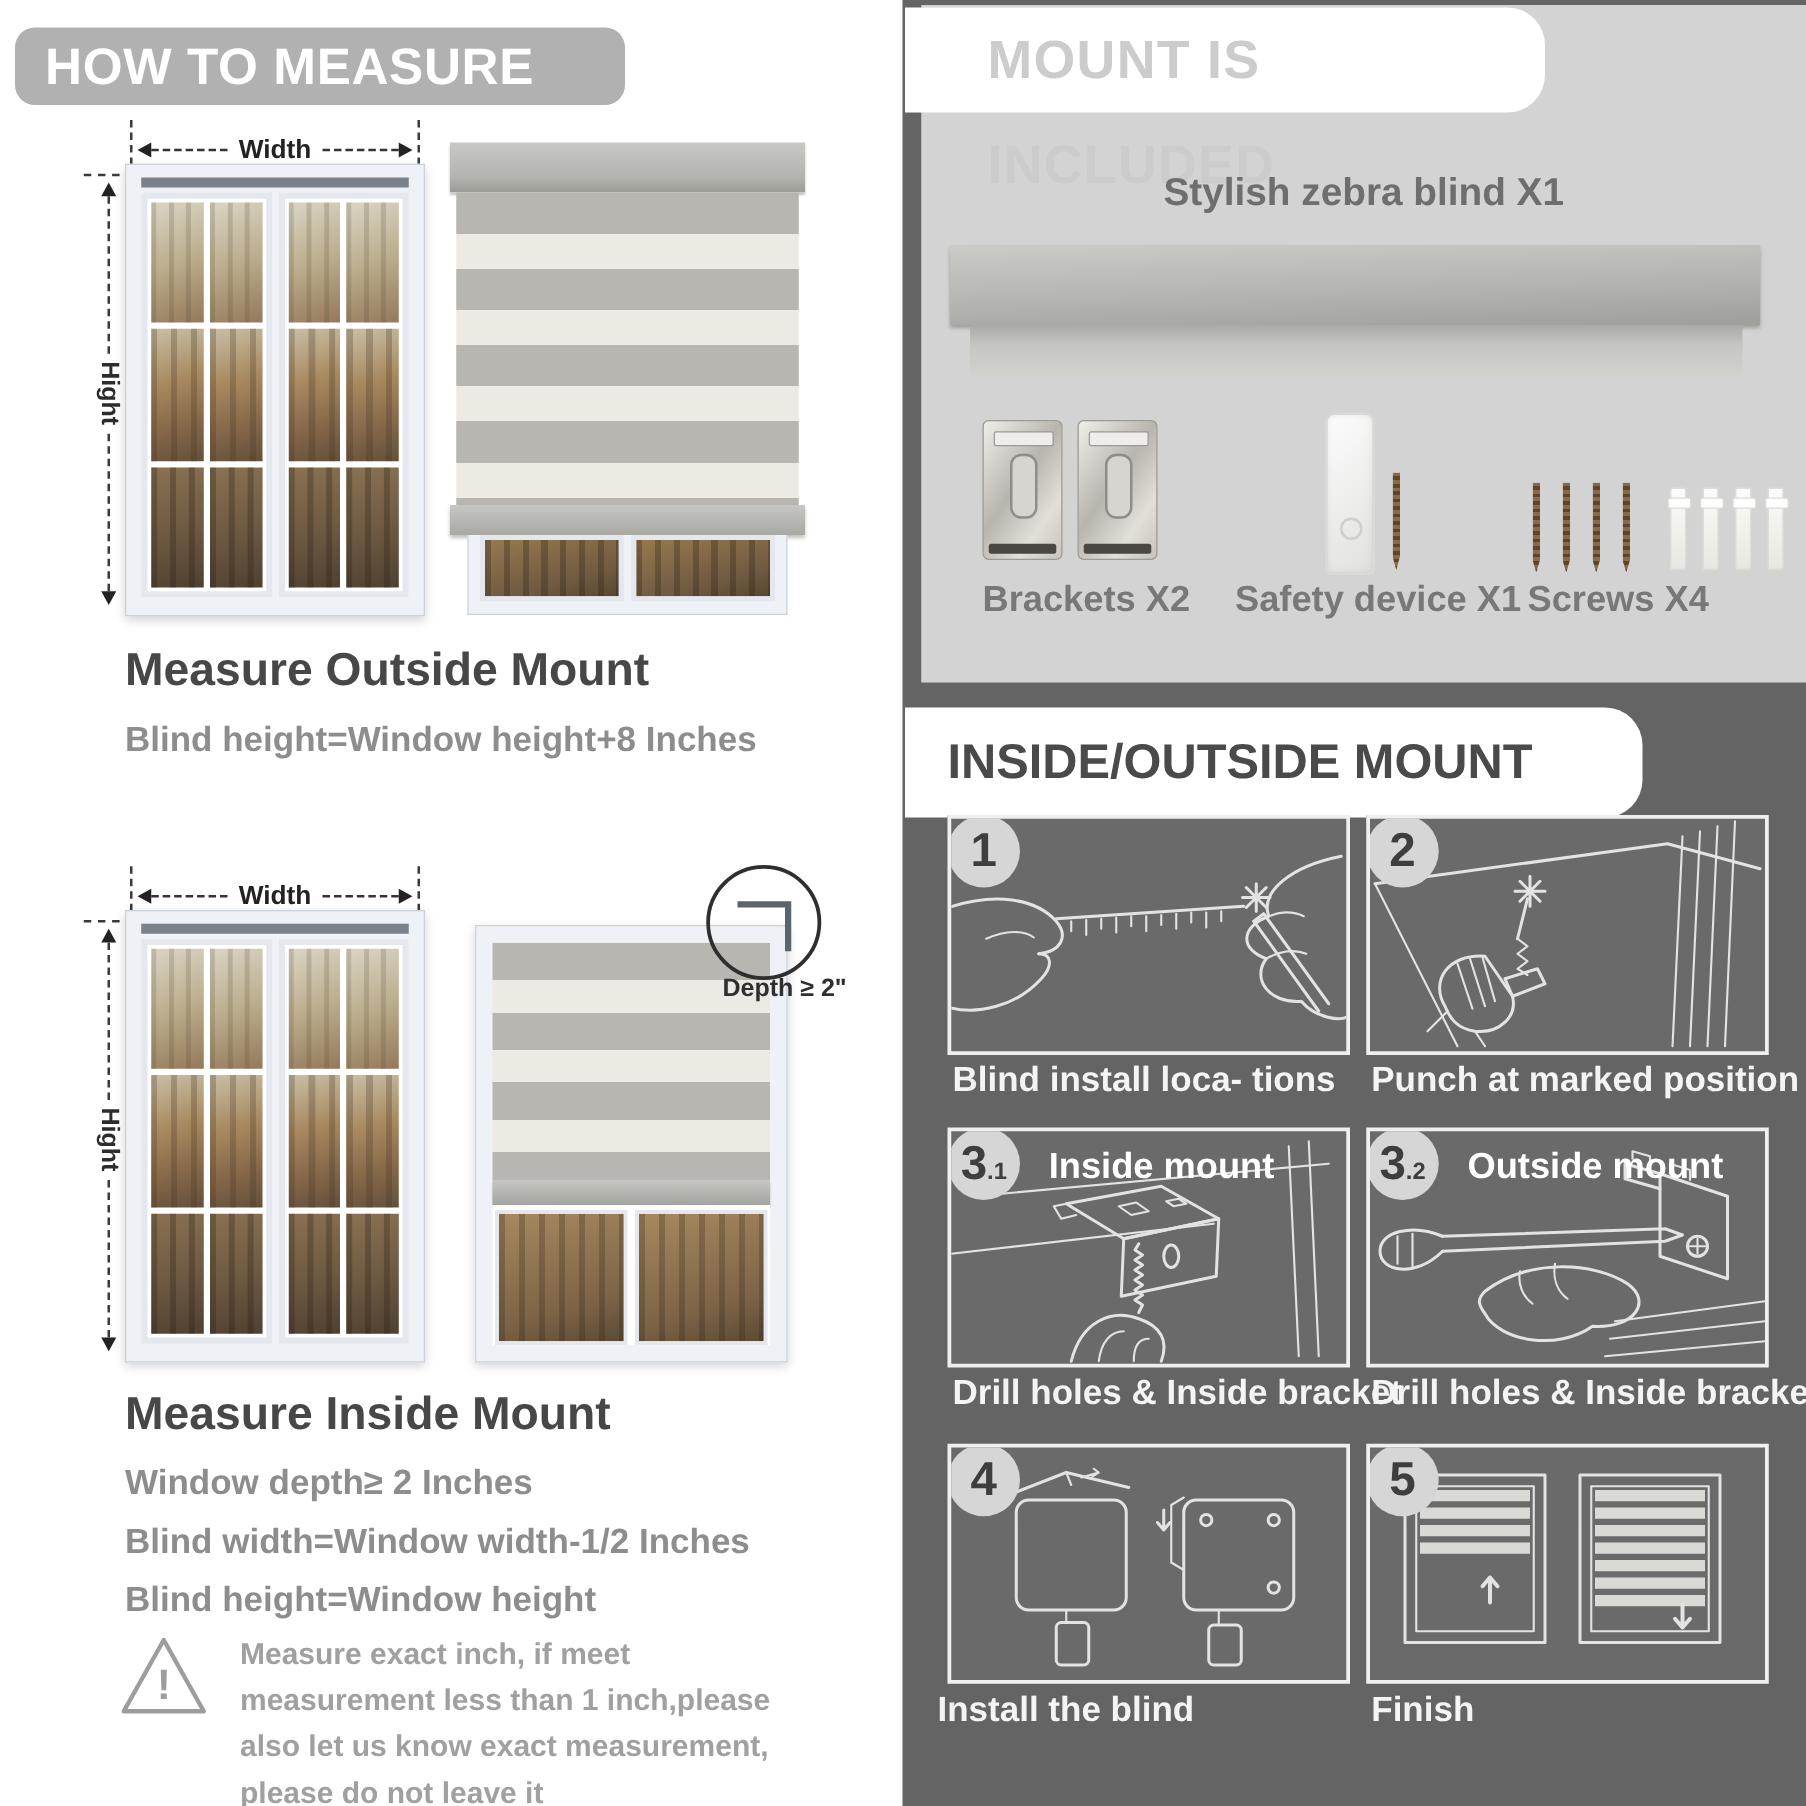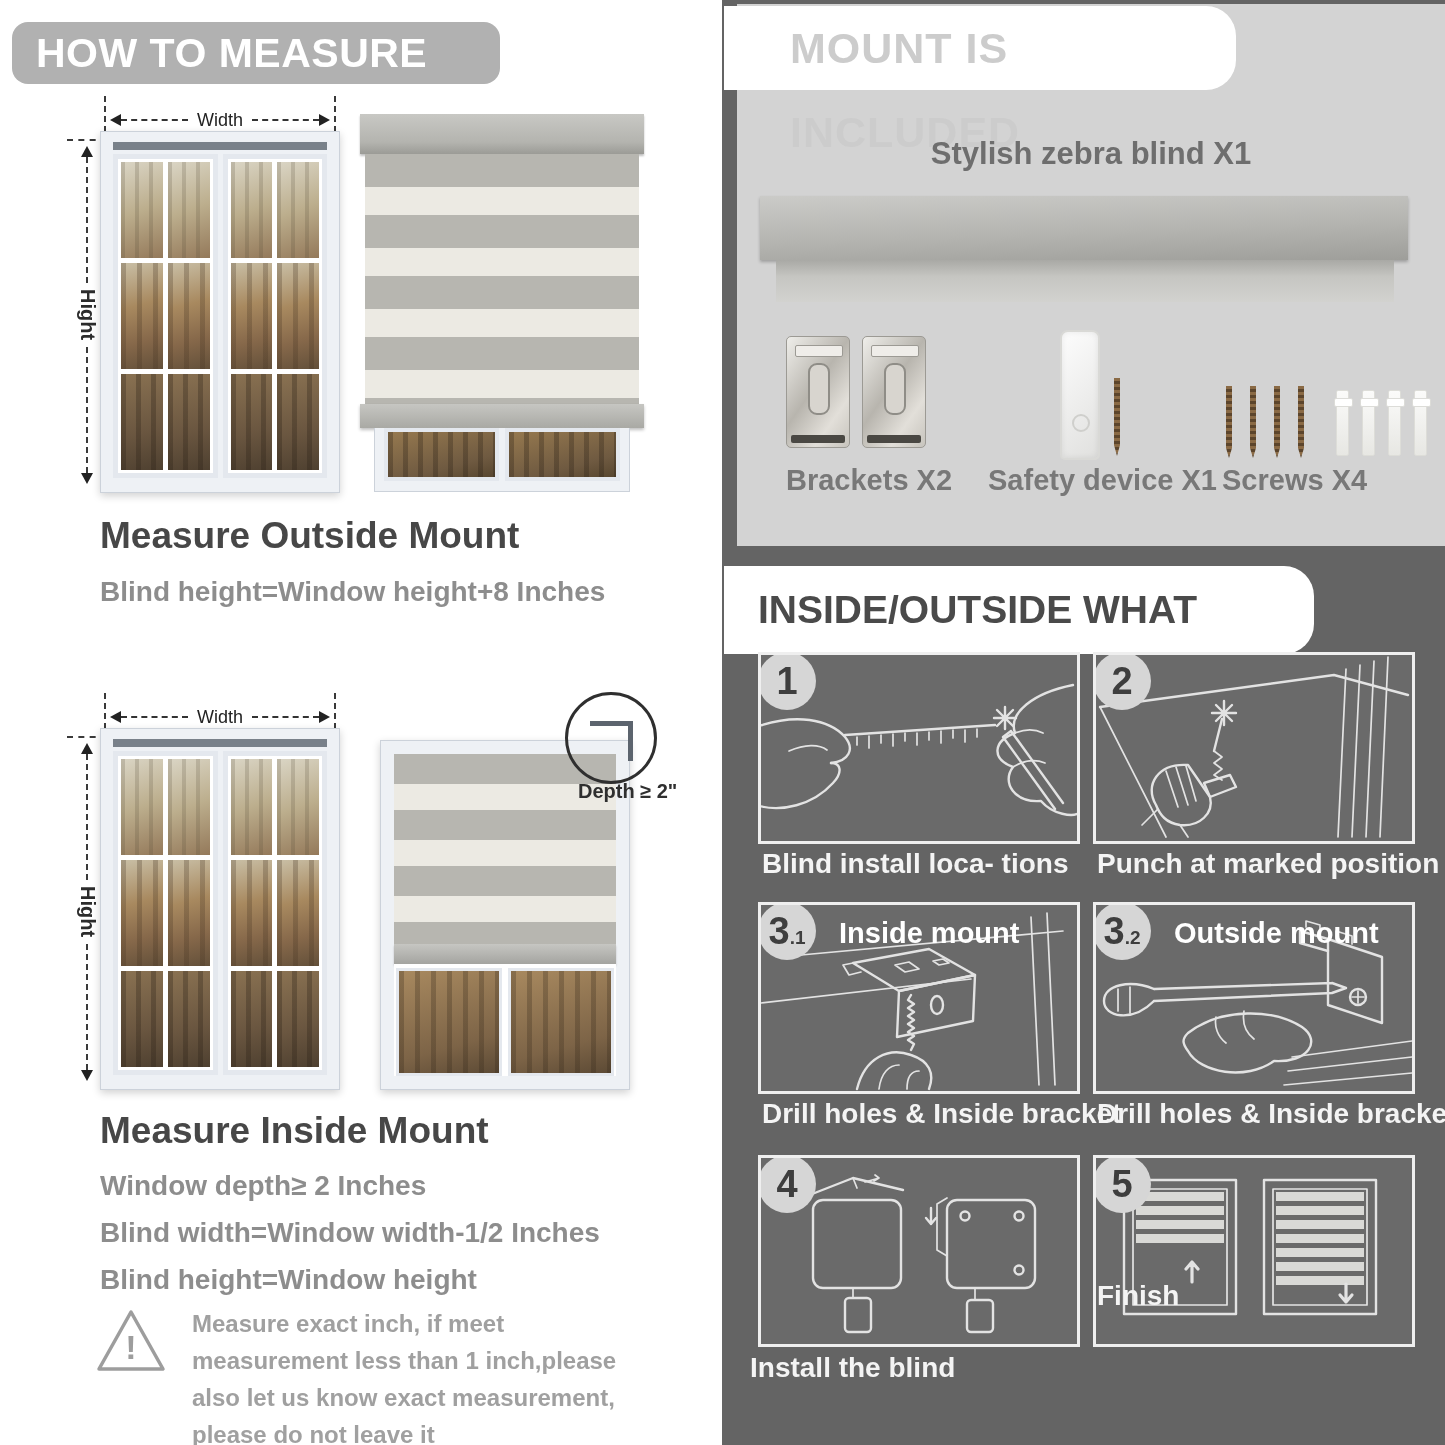--- a/index.html
+++ b/index.html
@@ -27,21 +27,21 @@
   .win-door .pane:nth-child(n+5){background:
         repeating-linear-gradient(90deg, rgba(40,30,20,.30) 0 5px, rgba(0,0,0,0) 5px 15px),
         linear-gradient(165deg,#8a7252 0%,#6a5640 60%,#4e4030 100%);}
 
   
   .w-arrow{position:absolute;display:flex;align-items:center;height:24px;}
   .w-arrow .dash{flex:1;border-top:2px dashed #333;}
   .w-arrow .ah{width:0;height:0;border:6px solid transparent;}
   .w-arrow .ah.l{border-right:11px solid #222;}
   .w-arrow .ah.r{border-left:11px solid #222;}
-  .w-arrow .lbl{padding:0 9px;font-size:18px;font-weight:normal;color:#222;}
+  .w-arrow .lbl{padding:0 9px;font-size:21px;font-weight:bold;color:#222;}
   .w-arrow .endline{position:absolute;top:-12px;height:46px;border-left:2px dashed #3a3a3a;}
   .w-arrow .endline.l{left:0;} .w-arrow .endline.r{right:0;}
 
   
   .v-arrow{position:absolute;display:flex;flex-direction:column;align-items:center;width:22px;}
   .v-arrow .vdash{flex:1;border-left:2px dashed #3a3a3a;}
   .v-arrow .vah{width:0;height:0;border:6px solid transparent;}
   .v-arrow .vah.up{border-bottom:11px solid #222;}
   .v-arrow .vah.dn{border-top:11px solid #222;}
   .v-arrow .vlbl{writing-mode:vertical-rl;font-size:20px;font-weight:bold;color:#2c2c2c;padding:6px 0;}
@@ -304,21 +304,21 @@
     <div class="anchor" style="left:614px;top:390px;"></div>
     <div class="anchor" style="left:640px;top:390px;"></div>
     <div class="anchor" style="left:666px;top:390px;"></div>
     <div class="anchor" style="left:692px;top:390px;"></div>
 
     <div class="item-label" style="left:64px;top:464px;">Brackets X2</div>
     <div class="item-label" style="left:266px;top:464px;">Safety device X1</div>
     <div class="item-label" style="left:500px;top:464px;">Screws X4</div>
 
     <div class="box2">
-      <span>INSIDE/OUTSIDE WHAT</span>
+      <span>INSIDE/OUTSIDE MOUNT</span>
     </div>
 
     <div class="panel" style="left:36px;top:652px;">
       <div class="badge">
         <span class="bnum">1</span>
         <span class="bsub"></span>
       </div>
       <svg class="art" viewBox="0 0 316 186">
         <path d="M-5,72 C35,58 68,64 84,82 C94,94 88,106 70,108"></path>
         <path d="M-5,150 C20,158 52,150 72,128 C82,117 80,108 70,108"></path>
@@ -438,16 +438,16 @@
         <rect class="fillstripe" x="180" y="34" width="88" height="9"></rect>
         <rect class="fillstripe" x="180" y="48" width="88" height="9"></rect>
         <rect class="fillstripe" x="180" y="62" width="88" height="9"></rect>
         <rect class="fillstripe" x="180" y="76" width="88" height="9"></rect>
         <rect class="fillstripe" x="180" y="90" width="88" height="9"></rect>
         <rect class="fillstripe" x="180" y="104" width="88" height="9"></rect>
         <rect class="fillstripe" x="180" y="118" width="88" height="9"></rect>
         <path d="M250,126 l0,18 m-6,-7 l6,7 l6,-7" style="stroke-width:3.2"></path>
       </svg>
     </div>
-    <div class="caption" style="left:375px;top:1280px;">Finish</div>
+    <div class="caption" style="left:375px;top:1352px;">Finish</div>
   </div>
 
 </div>
 
 </body></html>

